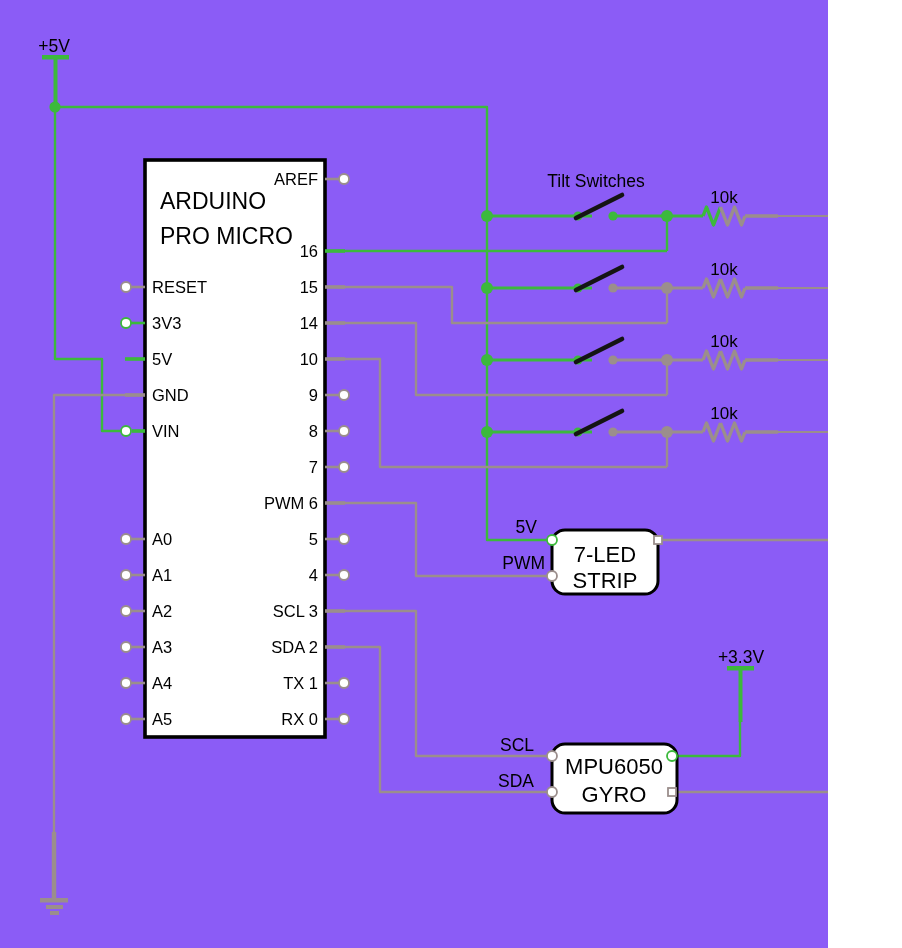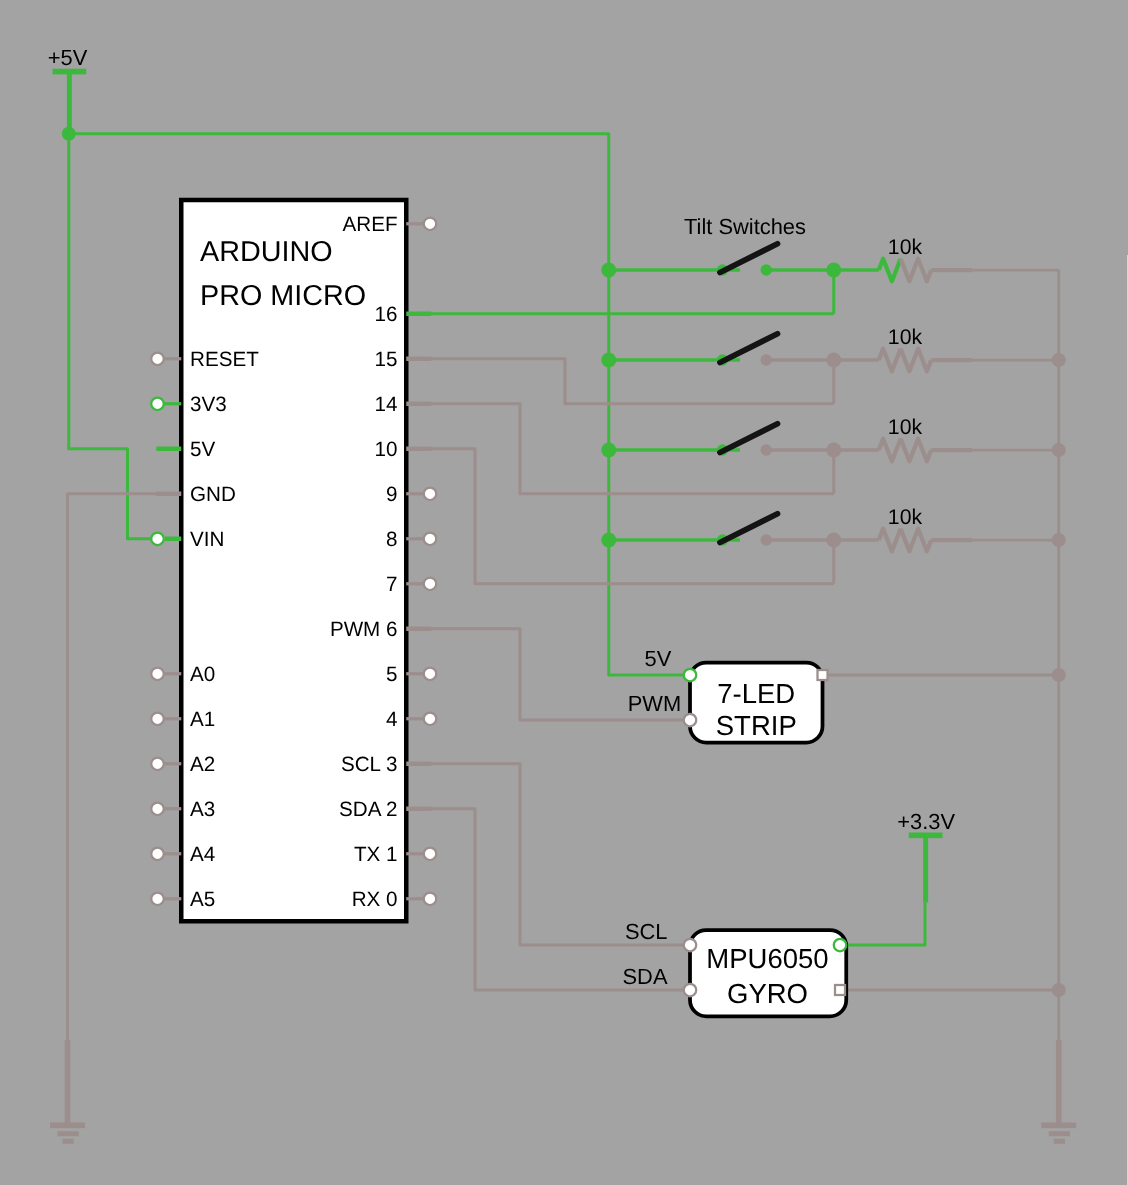--- a/index.html
+++ b/index.html
@@ -1,16 +1,16 @@
 <!DOCTYPE html>
 <html><head>
 <meta charset="utf-8">
 <style>
   html,body{margin:0;padding:0;background:#ffffff;}
-  .stage{width:902px;height:948px;position:relative;background:#a3a3a3;overflow:hidden;}
+  .stage{width:828px;height:948px;position:relative;background:#8b5cf6;overflow:hidden;}
   svg{display:block;}
   text{font-family:"Liberation Sans", sans-serif; fill:#000000;}
   .t-title{font-size:23px;}
   .t-comp{font-size:22px;}
   .t-pin{font-size:16.5px;}
   .t-lbl{font-size:17.5px;}
   .t-res{font-size:17px;}
 </style>
 </head>
 <body>

